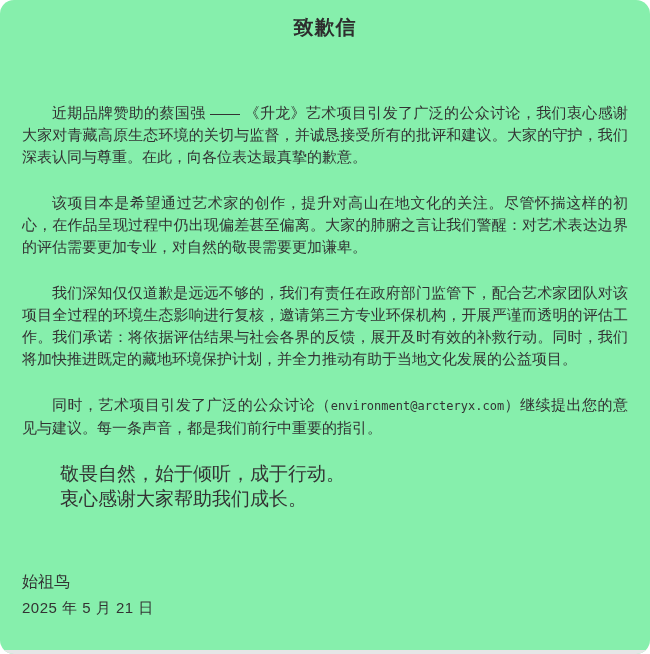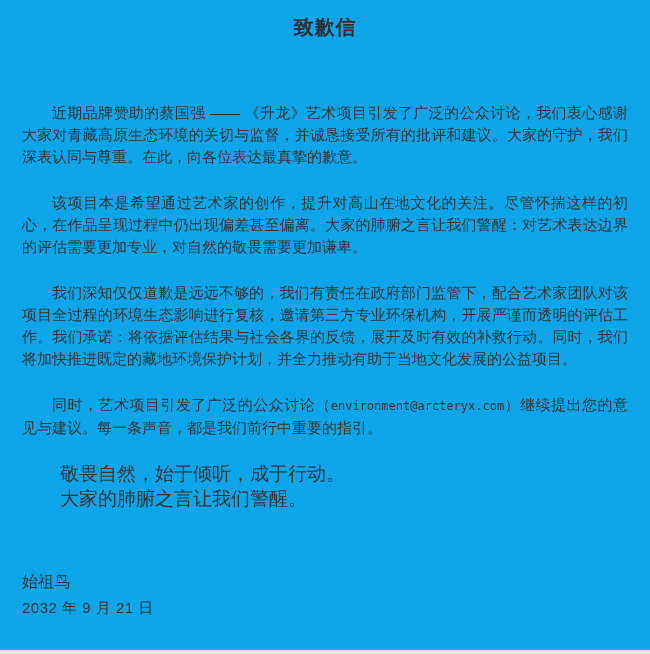--- a/index.html
+++ b/index.html
@@ -4,25 +4,26 @@
 <style>
   html, body {
     margin: 0;
     padding: 0;
     background: #ffffff;
   }
   .page {
     position: relative;
     width: 650px;
     height: 654px;
-    background: #0ea5e9;
+    background: #86efac;
     overflow: hidden;
     font-family: "Liberation Sans", "DejaVu Sans", sans-serif;
     color: #333333;
     box-sizing: border-box;
+    border-radius: 14px;
   }
   .doc-title {
     margin: 0;
     padding-top: 15px;
     text-align: center;
     font-size: 20px;
     line-height: 25px;
     font-weight: 600;
     color: #2d2d2d;
     letter-spacing: 1px;
@@ -95,25 +96,25 @@
     <p class="para first">近期品牌赞助的蔡国强 —— 《升龙》艺术项目引发了广泛的公众讨论，我们衷心感谢大家对青藏高原生态环境的关切与监督，并诚恳接受所有的批评和建议。大家的守护，我们深表认同与尊重。在此，向各位表达最真挚的歉意。</p>
 
     <p class="para">该项目本是希望通过艺术家的创作，提升对高山在地文化的关注。尽管怀揣这样的初心，在作品呈现过程中仍出现偏差甚至偏离。大家的肺腑之言让我们警醒：对艺术表达边界的评估需要更加专业，对自然的敬畏需要更加谦卑。</p>
 
     <p class="para">我们深知仅仅道歉是远远不够的，我们有责任在政府部门监管下，配合艺术家团队对该项目全过程的环境生态影响进行复核，邀请第三方专业环保机构，开展严谨而透明的评估工作。我们承诺：将依据评估结果与社会各界的反馈，展开及时有效的补救行动。同时，我们将加快推进既定的藏地环境保护计划，并全力推动有助于当地文化发展的公益项目。</p>
 
     <p class="para"><span>同时，艺术项目引发了广泛的公众讨论（</span><span class="email">environment@arcteryx.com</span><span>）继续提出您的意见与建议。每一条声音，都是我们前行中重要的指引。</span></p>
 
     <div class="closing">
       <p class="closing-line">敬畏自然，始于倾听，成于行动。</p>
-      <p class="closing-line">大家的肺腑之言让我们警醒。</p>
+      <p class="closing-line">衷心感谢大家帮助我们成长。</p>
     </div>
 
     <div class="sign-block">
       <div class="sign-name">始祖鸟</div>
-      <div class="sign-date">2032 年 9 月 21 日</div>
+      <div class="sign-date">2025 年 5 月 21 日</div>
     </div>
 
   </div>
 
   <div class="bottom-edge"></div>
 
 </div>
 
 </body></html>

